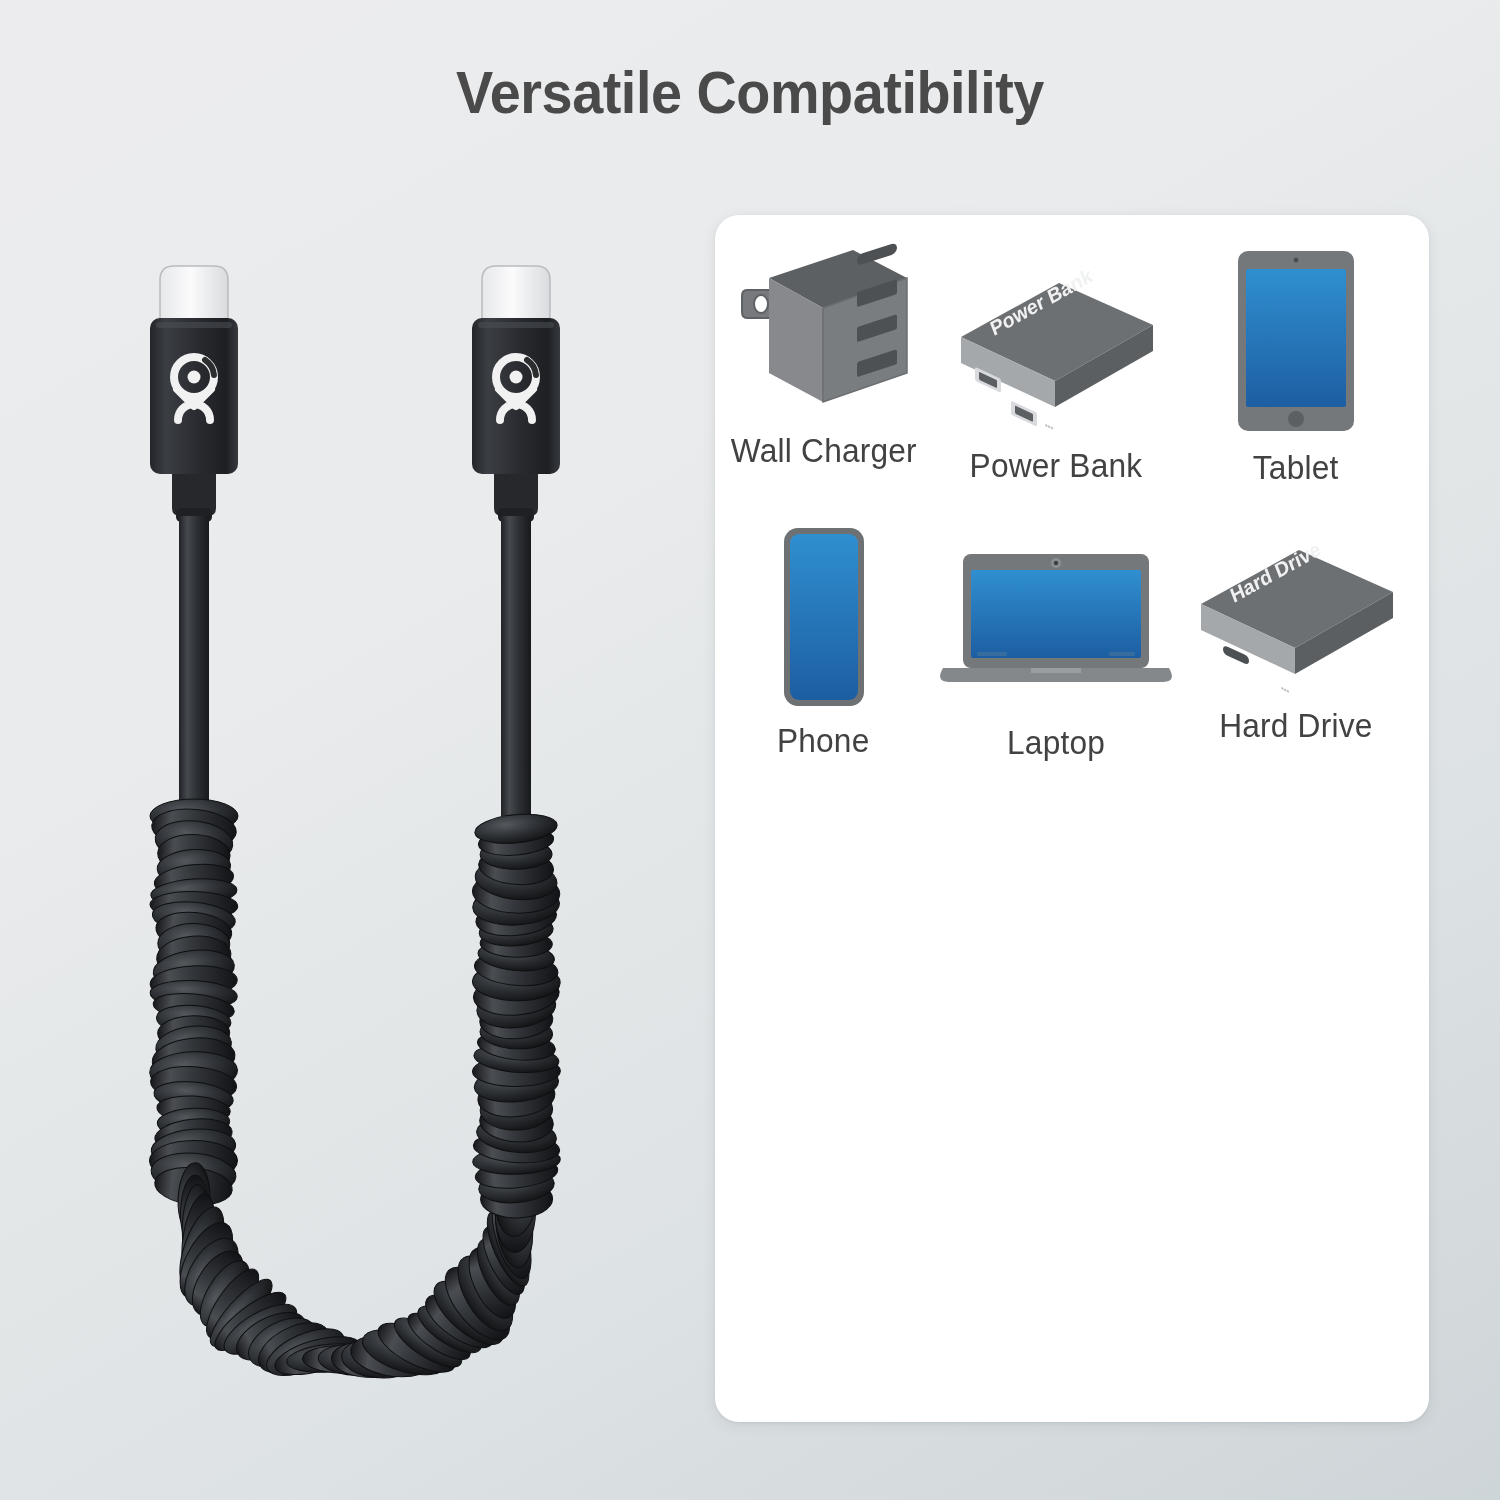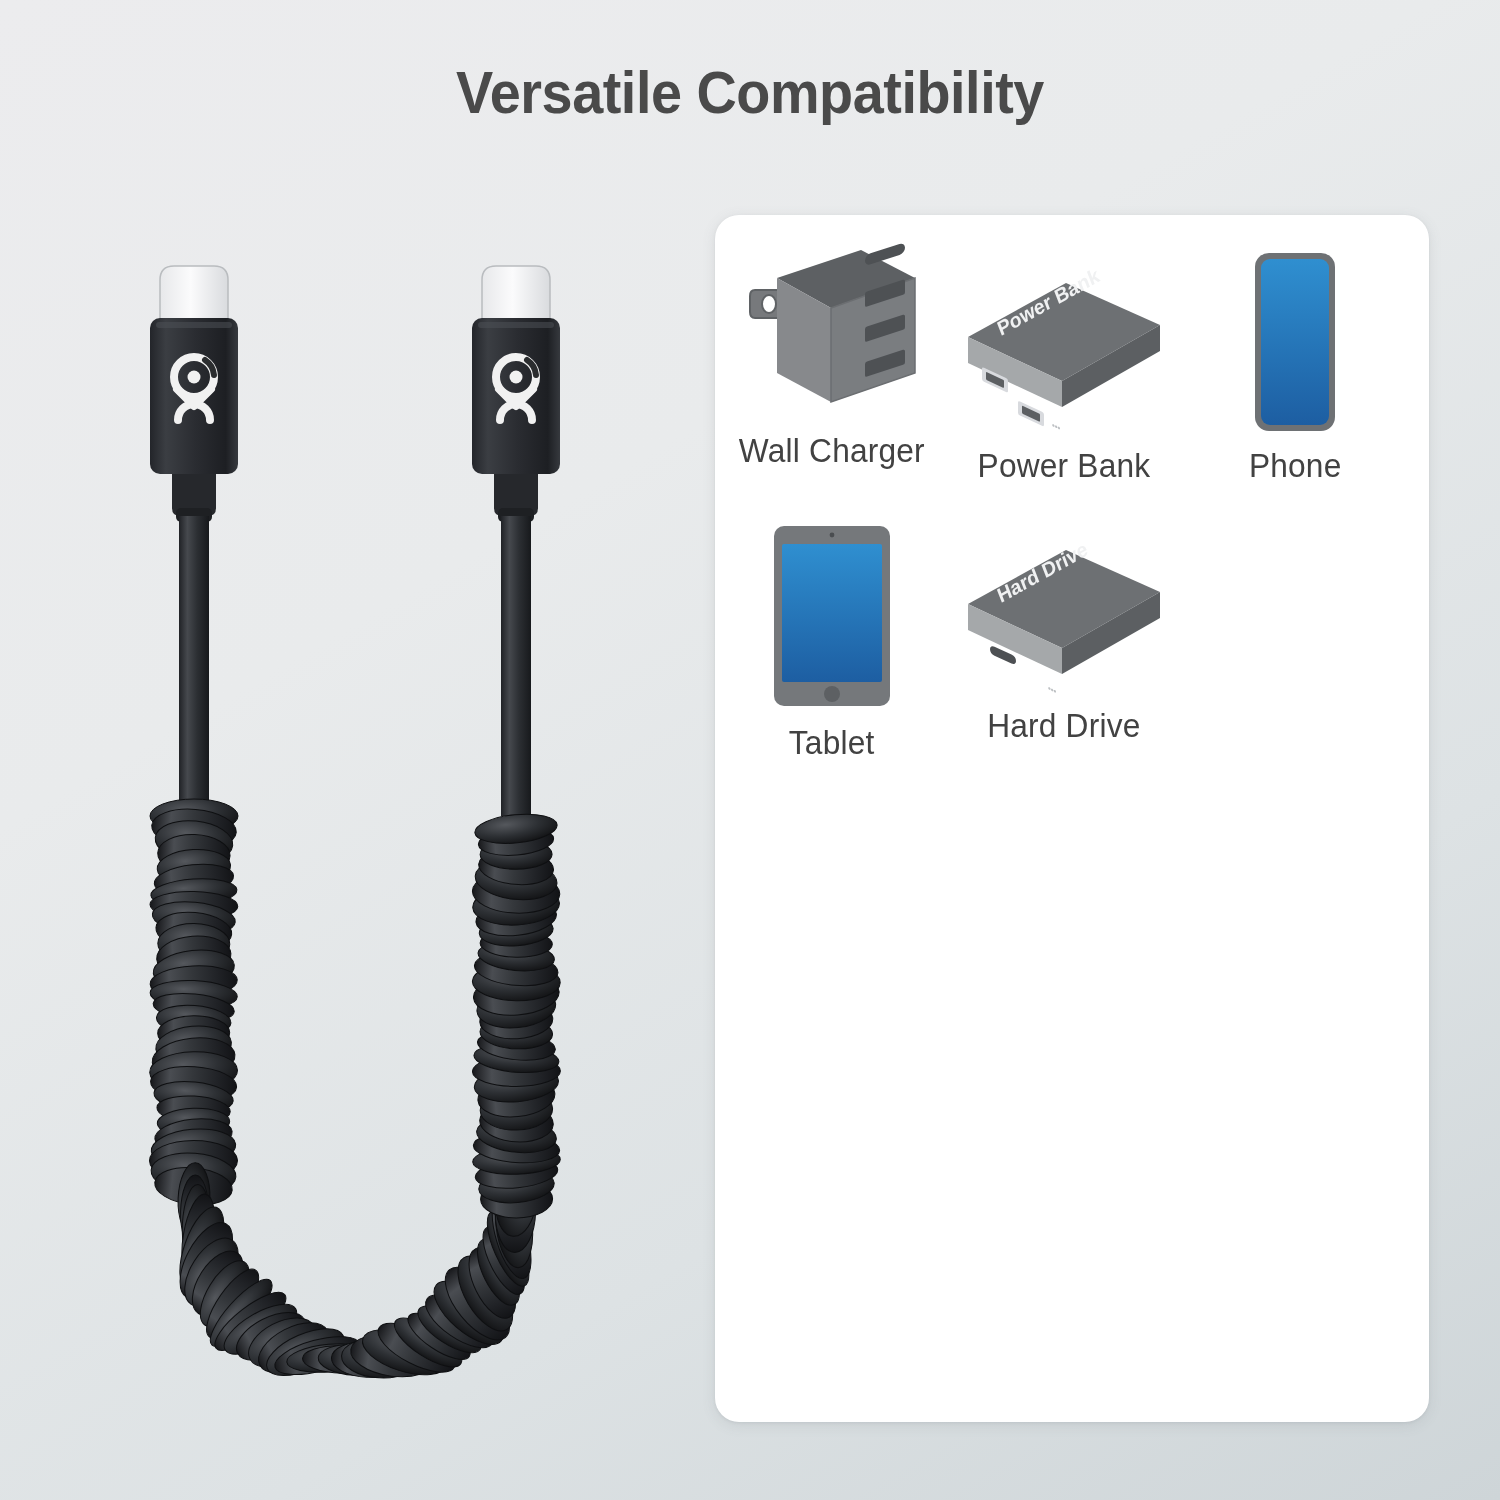--- a/index.html
+++ b/index.html
@@ -283,54 +283,75 @@
           <rect x="38" y="99" width="18" height="8" rx="1" fill="#5c5f62" transform="skewY(25)"></rect>
           <rect x="70" y="113" width="26" height="14" rx="2" fill="#d8dade" transform="skewY(25)"></rect>
           <rect x="74" y="116" width="18" height="8" rx="1" fill="#5c5f62" transform="skewY(25)"></rect>
           <text x="104" y="124" font-family="Liberation Sans, sans-serif" font-size="8" font-weight="bold" fill="#bdc0c3" transform="skewY(25) translate(0,0)">•••</text>
           <text x="62" y="76" font-family="Liberation Sans, sans-serif" font-size="20" font-weight="bold" fill="#f0f1f2" transform="rotate(-29 62 76) skewX(-8)">Power Bank</text>
         </svg>
       </div>
       <div class="cell-label">Power Bank</div>
     </div>
 
-    <div class="cell row2">
-      <div class="icon-box">
-        <svg width="140" height="195" viewBox="0 0 140 195">
-          <defs>
-            <linearGradient id="scr1" x1="0" y1="0" x2="0" y2="1">
-              <stop offset="0%" stop-color="#2f8fd0"></stop>
-              <stop offset="100%" stop-color="#1d5ea2"></stop>
-            </linearGradient>
-          </defs>
-          <rect x="30" y="8" width="80" height="178" rx="14" fill="#6e7174"></rect>
-          <rect x="36" y="14" width="68" height="166" rx="9" fill="url(#scr1)"></rect>
-        </svg>
-      </div>
-      <div class="cell-label">Phone</div>
-    </div>
-
     <div class="cell row3">
       <div class="icon-box">
         <svg width="160" height="200" viewBox="0 0 160 200">
           <defs>
             <linearGradient id="scr2" x1="0" y1="0" x2="0" y2="1">
               <stop offset="0%" stop-color="#2f8fd0"></stop>
               <stop offset="100%" stop-color="#1d5ea2"></stop>
             </linearGradient>
           </defs>
           <rect x="22" y="8" width="116" height="180" rx="10" fill="#75787b"></rect>
           <circle cx="80" cy="17" r="2.4" fill="#4a4d50"></circle>
           <rect x="30" y="26" width="100" height="138" rx="2" fill="url(#scr2)"></rect>
           <circle cx="80" cy="176" r="8" fill="#5d6063"></circle>
         </svg>
       </div>
       <div class="cell-label">Tablet</div>
     </div>
 
+    <div class="cell row2">
+      <div class="icon-box">
+        <svg width="140" height="195" viewBox="0 0 140 195">
+          <defs>
+            <linearGradient id="scr1" x1="0" y1="0" x2="0" y2="1">
+              <stop offset="0%" stop-color="#2f8fd0"></stop>
+              <stop offset="100%" stop-color="#1d5ea2"></stop>
+            </linearGradient>
+          </defs>
+          <rect x="30" y="8" width="80" height="178" rx="14" fill="#6e7174"></rect>
+          <rect x="36" y="14" width="68" height="166" rx="9" fill="url(#scr1)"></rect>
+        </svg>
+      </div>
+      <div class="cell-label">Phone</div>
+    </div>
+
+    <div class="cell row3">
+      <div class="icon-box">
+        <svg width="250" height="165" viewBox="0 0 250 165">
+          <defs>
+            <linearGradient id="scr3" x1="0" y1="0" x2="0" y2="1">
+              <stop offset="0%" stop-color="#2f8fd0"></stop>
+              <stop offset="100%" stop-color="#1d5ea2"></stop>
+            </linearGradient>
+          </defs>
+          <rect x="32" y="18" width="186" height="114" rx="8" fill="#75787b"></rect>
+          <circle cx="125" cy="27" r="5" fill="#8d9093"></circle>
+          <circle cx="125" cy="27" r="2.3" fill="#3e4144"></circle>
+          <rect x="40" y="34" width="170" height="88" rx="2" fill="url(#scr3)"></rect>
+          <rect x="46" y="116" width="30" height="4" rx="1.5" fill="#3e6f9e" opacity="0.8"></rect>
+          <rect x="178" y="116" width="26" height="4" rx="1.5" fill="#3e6f9e" opacity="0.8"></rect>
+          <path d="M12,132 h226 q8,14 -6,14 H18 q-14,0 -6,-14 z" fill="#85888b"></path>
+          <path d="M100,132 h50 v5 h-50 z" fill="#9b9ea1"></path>
+        </svg>
+      </div>
+      <div class="cell-label">Laptop</div>
+    </div>
 
     <div class="cell row4">
       <div class="icon-box">
         <svg width="230" height="175" viewBox="0 0 230 175">
           <polygon points="20,82 118,28 212,70 114,126" fill="#6d7073"></polygon>
           <polygon points="20,82 114,126 114,152 20,108" fill="#a5a8aa"></polygon>
           <polygon points="114,126 212,70 212,96 114,152" fill="#5c5f62"></polygon>
           <rect x="42" y="103" width="26" height="9" rx="4.5" fill="#4d5053" transform="skewY(25)"></rect>
           <text x="100" y="122" font-family="Liberation Sans, sans-serif" font-size="8" font-weight="bold" fill="#bdc0c3" transform="skewY(25)">•••</text>
           <text x="62" y="76" font-family="Liberation Sans, sans-serif" font-size="20" font-weight="bold" fill="#f0f1f2" transform="rotate(-29 62 76) skewX(-8)">Hard Drive</text>

